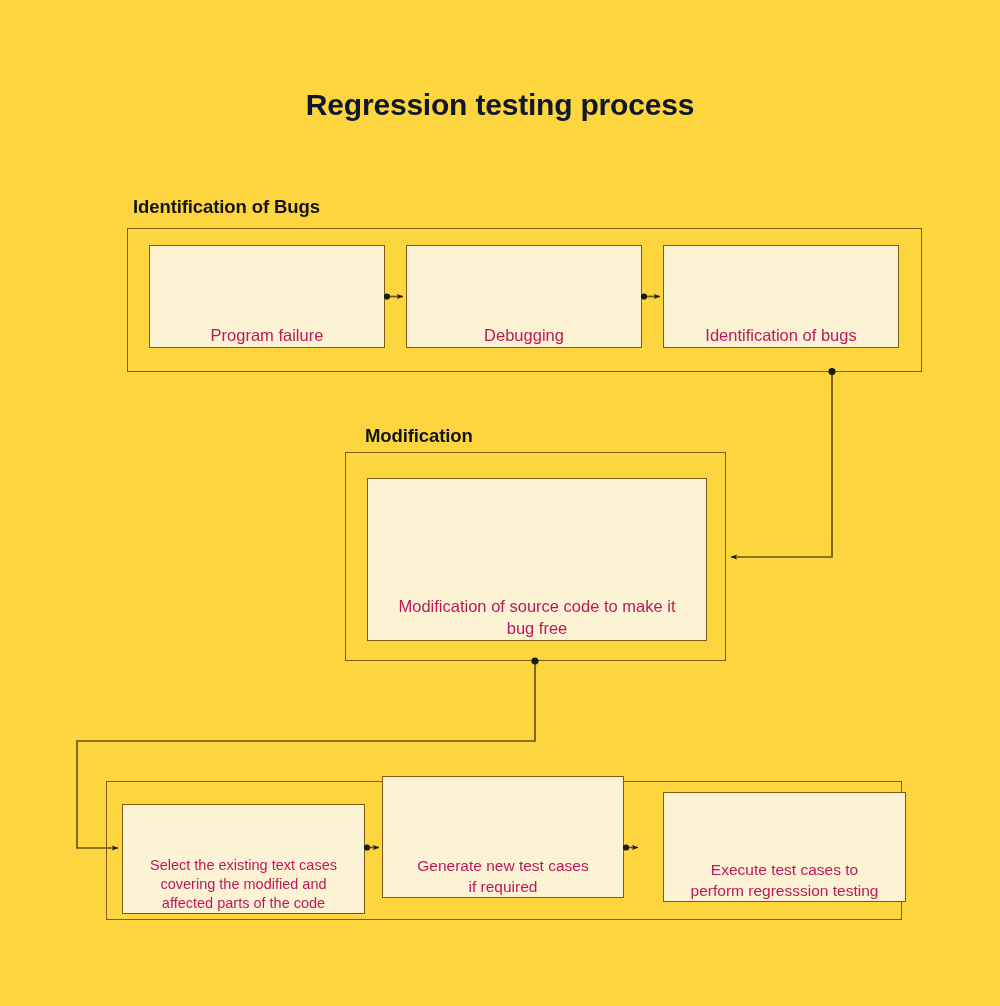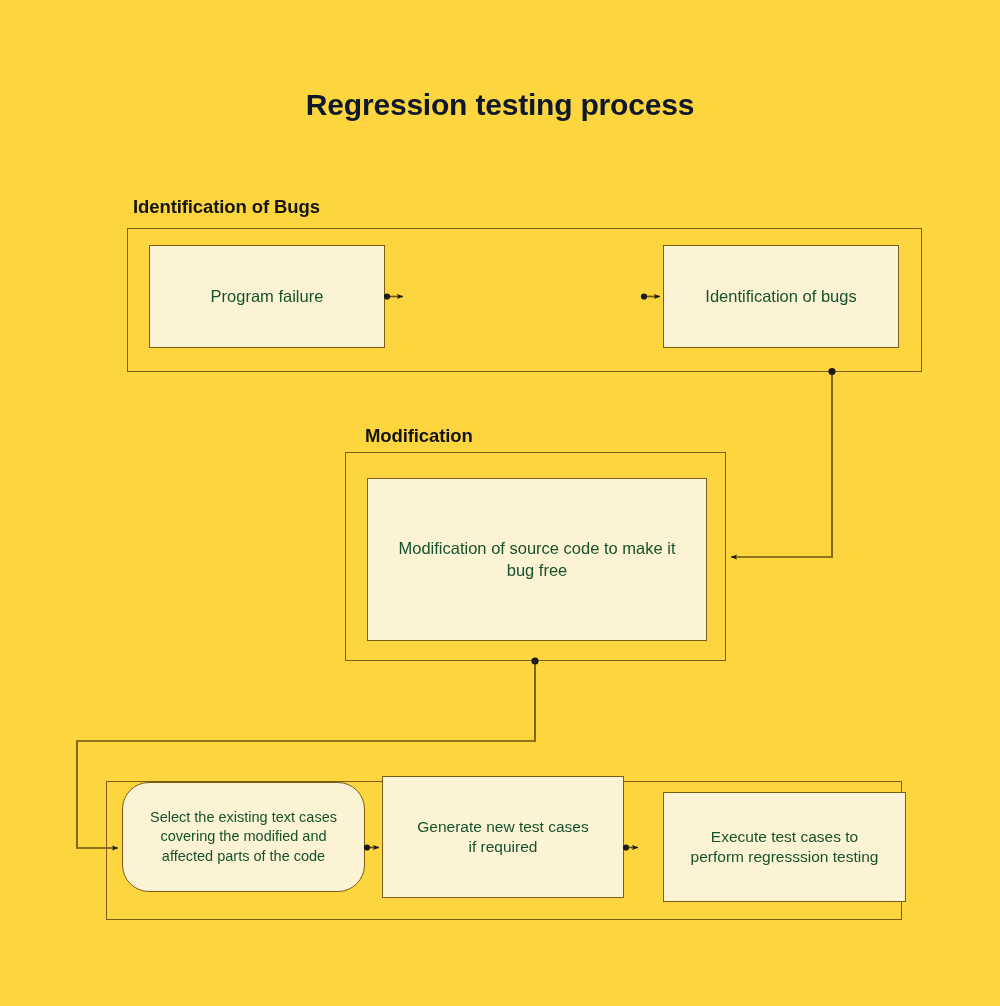--- a/index.html
+++ b/index.html
@@ -42,24 +42,24 @@
     border: 1.6px solid #7a5c12;
     background: transparent;
     box-sizing: border-box;
   }
   .node-box {
     position: absolute;
     border: 1.4px solid #7a5c12;
     background: #FCF2D4;
     box-sizing: border-box;
     display: flex;
-    align-items: center;
+    align-items: flex-end;
     justify-content: center;
     text-align: center;
-    color: #14532d;
+    color: #be185d;
   }
   .node-text {
     display: block;
     line-height: 1.32;
     padding: 0 8px;
   }
   .t16 { font-size: 16.5px; }
   .t15 { font-size: 15.5px; }
   .t14 { font-size: 14.5px; }
   svg.links {
@@ -85,34 +85,37 @@
 <div id="canvas">
 
   <div class="diagram-title">Regression testing process</div>
 
   <div class="group-label" style="left:133px; top:196px;">Identification of Bugs</div>
   <div class="group-box" style="left:127px; top:228px; width:795px; height:144px;"></div>
 
   <div class="node-box" style="left:149px; top:245px; width:236px; height:103px;">
     <span class="node-text t16">Program failure</span>
   </div>
+  <div class="node-box" style="left:406px; top:245px; width:236px; height:103px;">
+    <span class="node-text t16">Debugging</span>
+  </div>
   <div class="node-box" style="left:663px; top:245px; width:236px; height:103px;">
     <span class="node-text t16" style="max-width:170px;">Identification of bugs</span>
   </div>
 
   <div class="group-label" style="left:345px; top:425px;margin-left:20px;">Modification</div>
   <div class="group-box" style="left:345px; top:452px; width:381px; height:209px;"></div>
 
   <div class="node-box" style="left:367px; top:478px; width:340px; height:163px;">
     <span class="node-text t16" style="max-width:300px;">Modification of source code to make it bug free</span>
   </div>
 
   <div class="group-box" style="left:106px; top:781px; width:796px; height:139px;"></div>
 
-  <div class="node-box" style="left:122px; top:782px; width:243px; height:110px;border-radius:27px;">
+  <div class="node-box" style="left:122px; top:804px; width:243px; height:110px;">
     <span class="node-text t14" style="max-width:215px;">Select the existing text cases covering the modified and affected parts of the code</span>
   </div>
   <div class="node-box" style="left:382px; top:776px; width:242px; height:122px;">
     <span class="node-text t15" style="max-width:180px;">Generate new test cases if required</span>
   </div>
   <div class="node-box" style="left:663px; top:792px; width:243px; height:110px;">
     <span class="node-text t15" style="max-width:190px;">Execute test cases to perform regresssion testing</span>
   </div>
 
   <svg class="links" viewBox="0 0 1000 1006">

